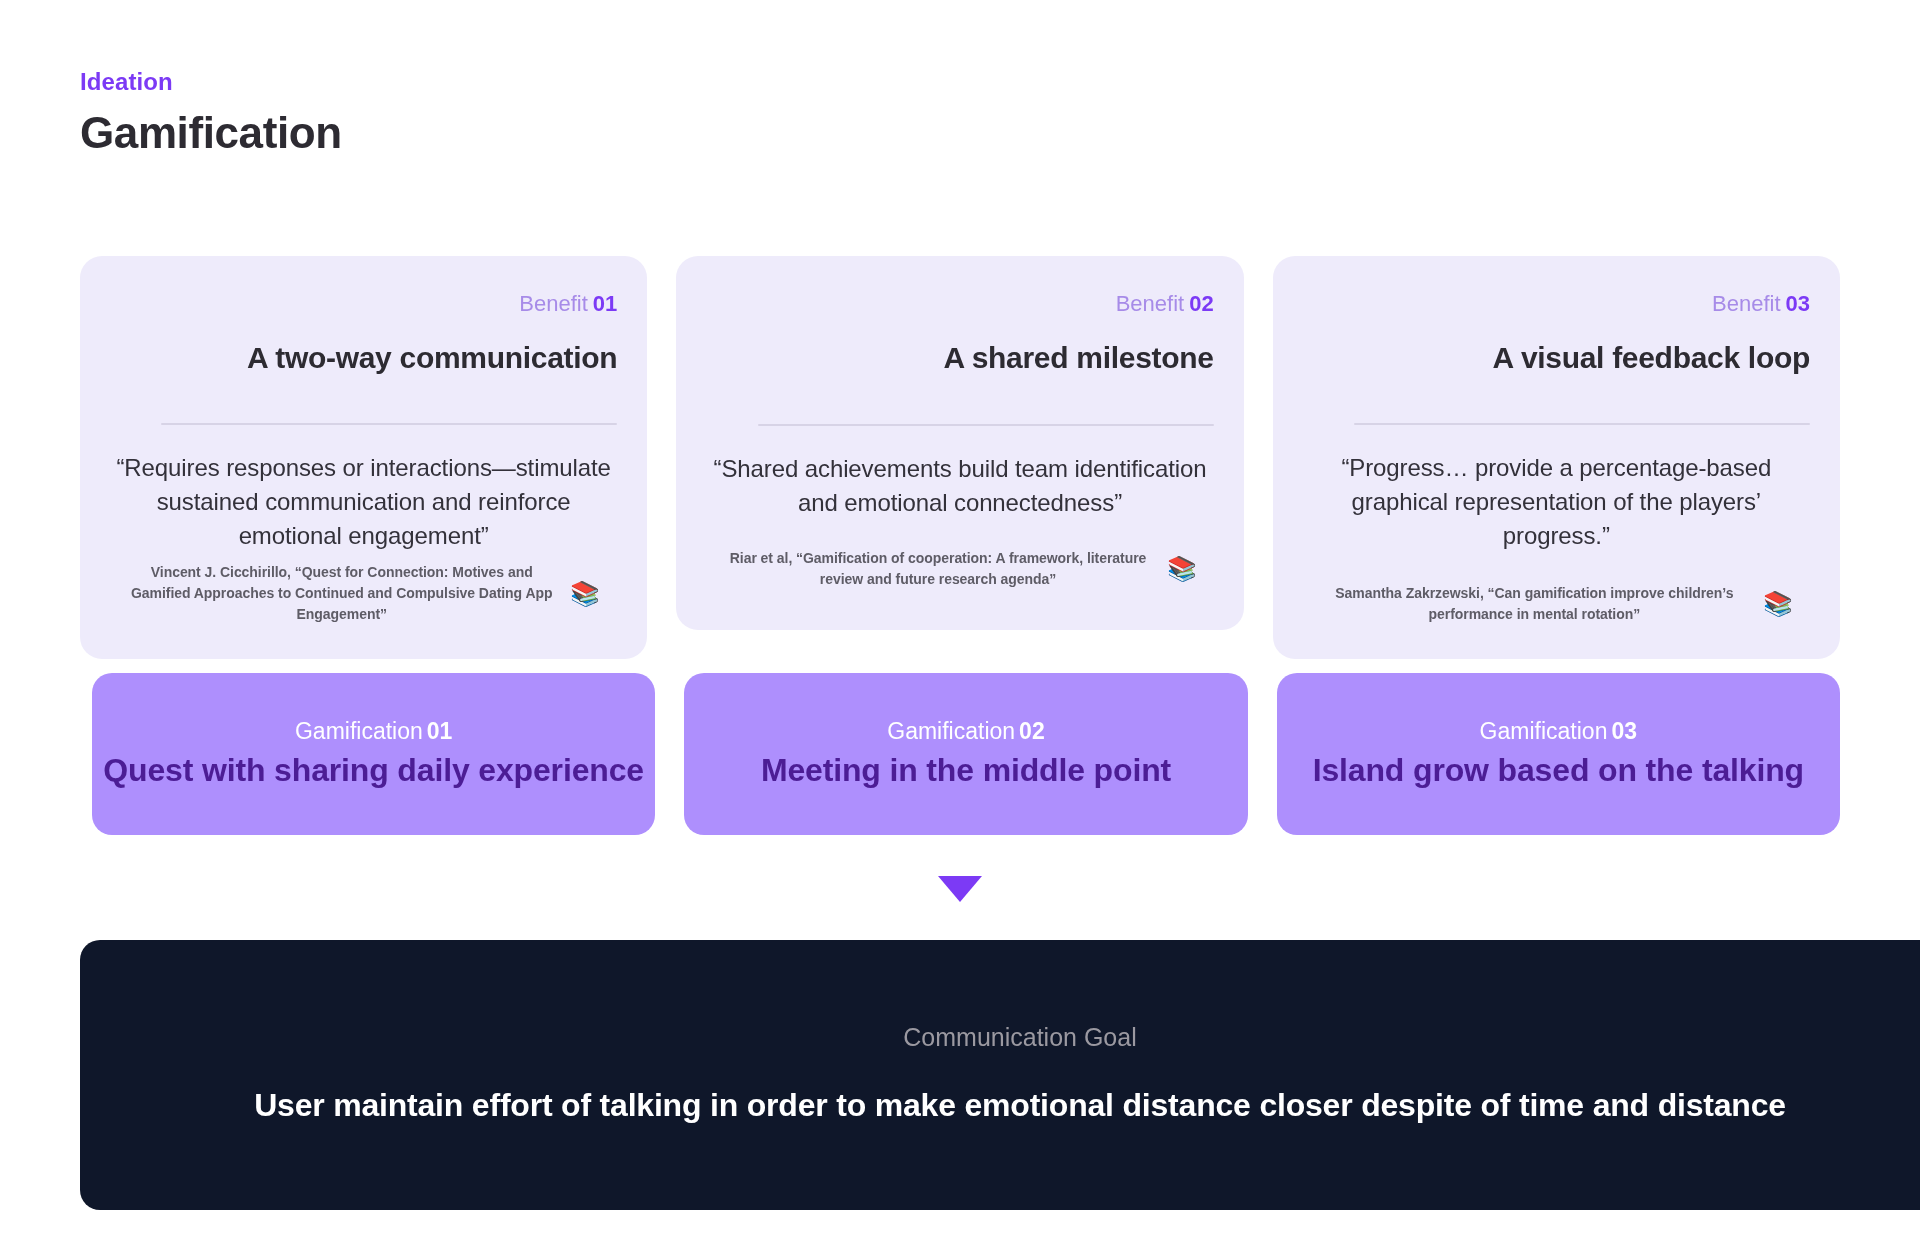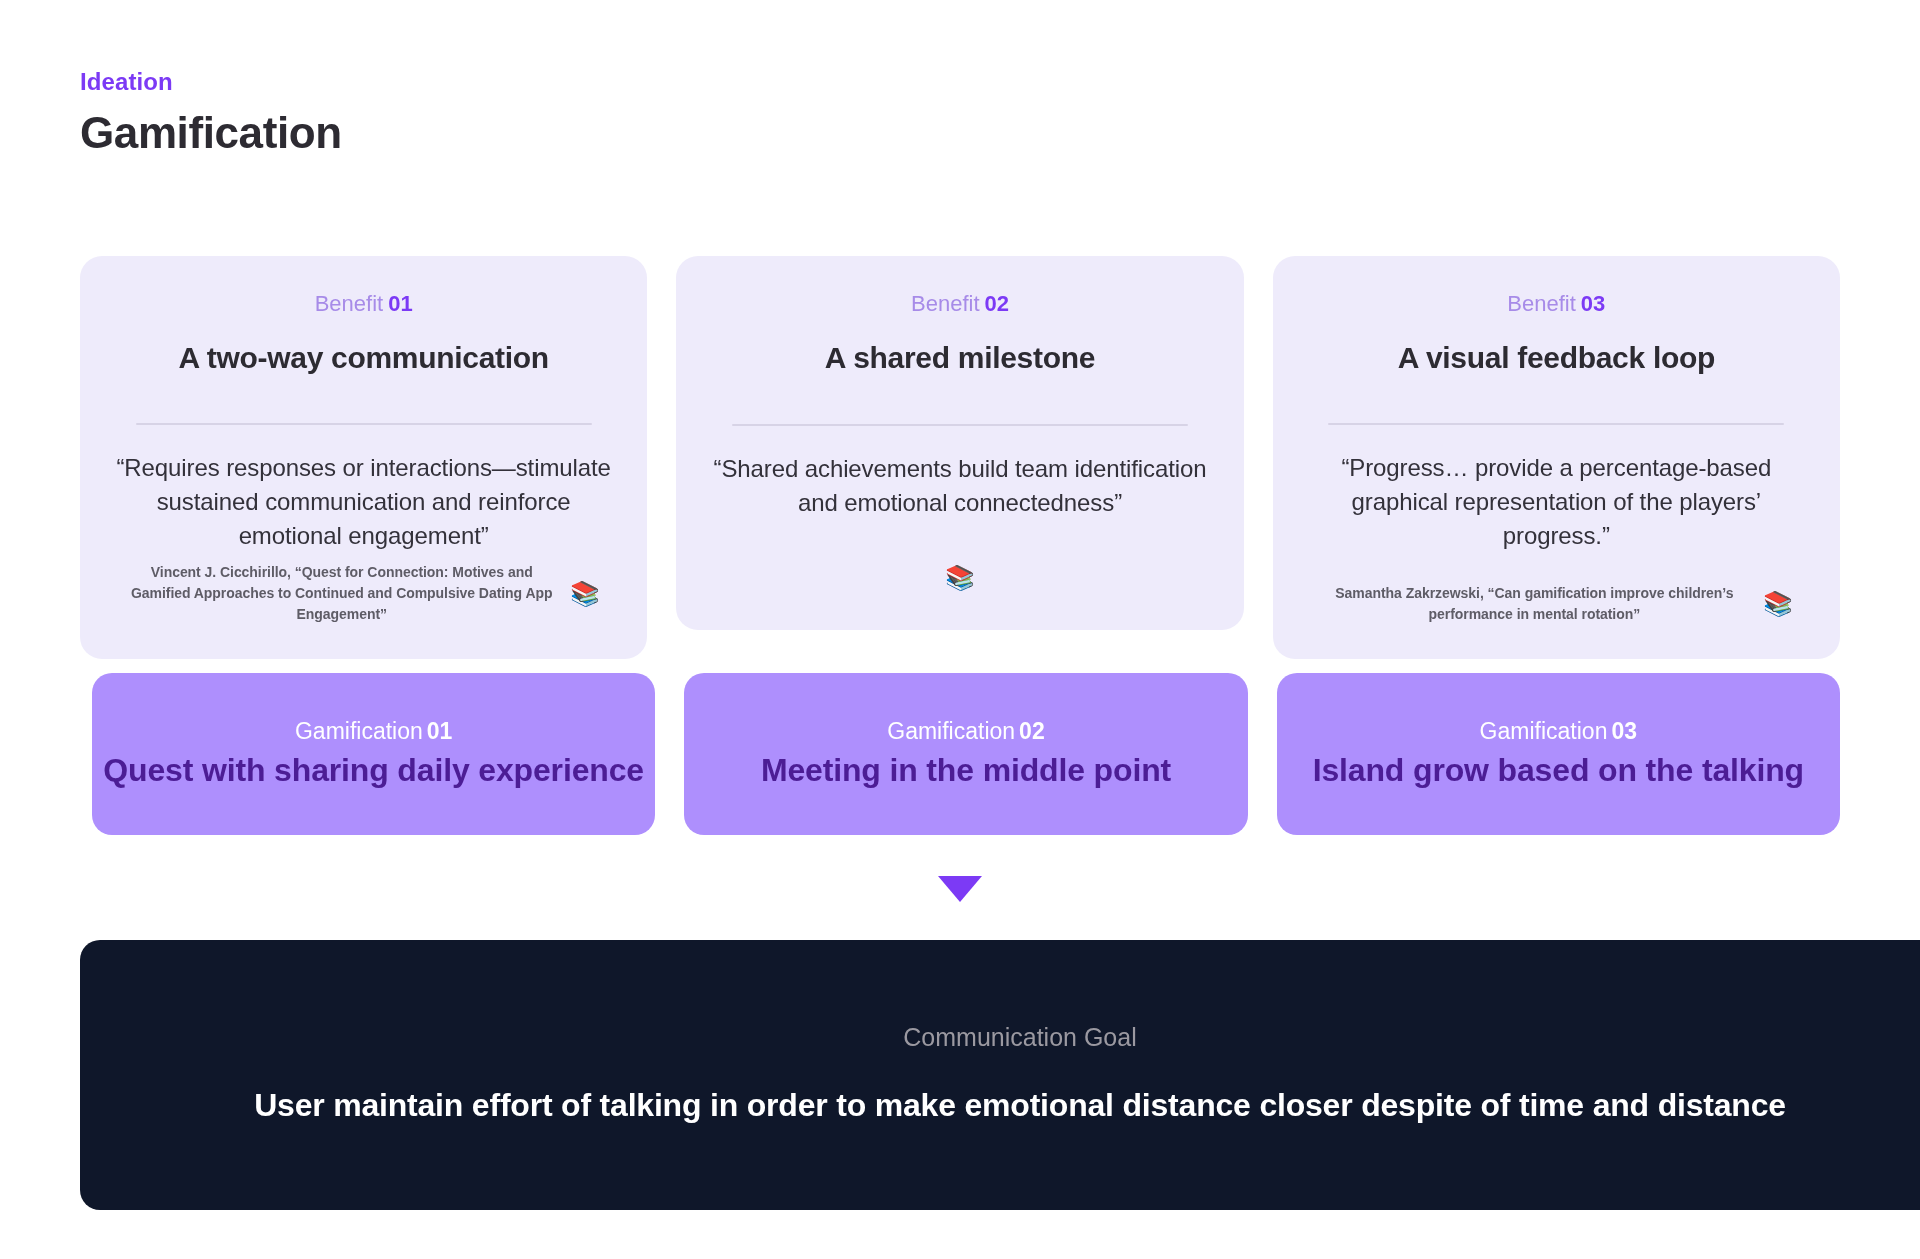--- a/index.html
+++ b/index.html
@@ -51,21 +51,21 @@
     display: flex;
     gap: 29px;
   }
   .benefit-card {
     flex: 1 1 0;
     background: #EEEBFB;
     border-radius: 22px;
     padding: 34px 30px 30px;
     display: flex;
     flex-direction: column;
-    align-items: center;
+    align-items: flex-end;
   }
   .benefit-card.v1 { height: 403px; }
   .benefit-card.v2 { height: 374px; }
   .benefit-card.v3 { height: 403px; }
 
   .benefit-kicker {
     font-size: 22px;
     font-weight: 500;
     color: #A78BE8;
     line-height: 1.25;
@@ -241,20 +241,21 @@
     </div>
 
     <div class="benefit-card v2">
       <div class="benefit-kicker">
         <span>Benefit</span><span class="num">02</span>
       </div>
       <div class="benefit-title">A shared milestone</div>
       <div class="divider"></div>
       <div class="benefit-quote">“Shared achievements build team identification and emotional connectedness”</div>
       <div class="citation-wrap">
+        <div class="citation">Riar et al, “Gamification of cooperation: A framework, literature review and future research agenda”</div>
         <div class="books-icon">📚</div>
       </div>
     </div>
 
     <div class="benefit-card v3">
       <div class="benefit-kicker">
         <span>Benefit</span><span class="num">03</span>
       </div>
       <div class="benefit-title">A visual feedback loop</div>
       <div class="divider"></div>

